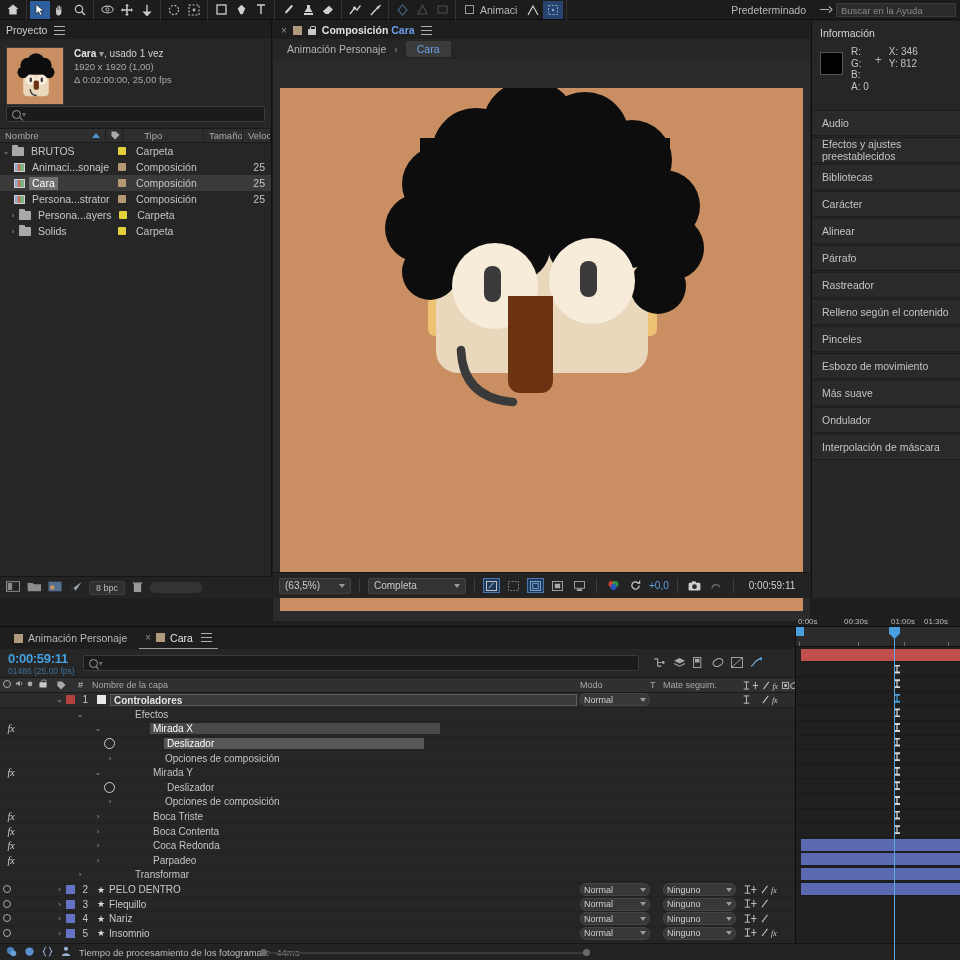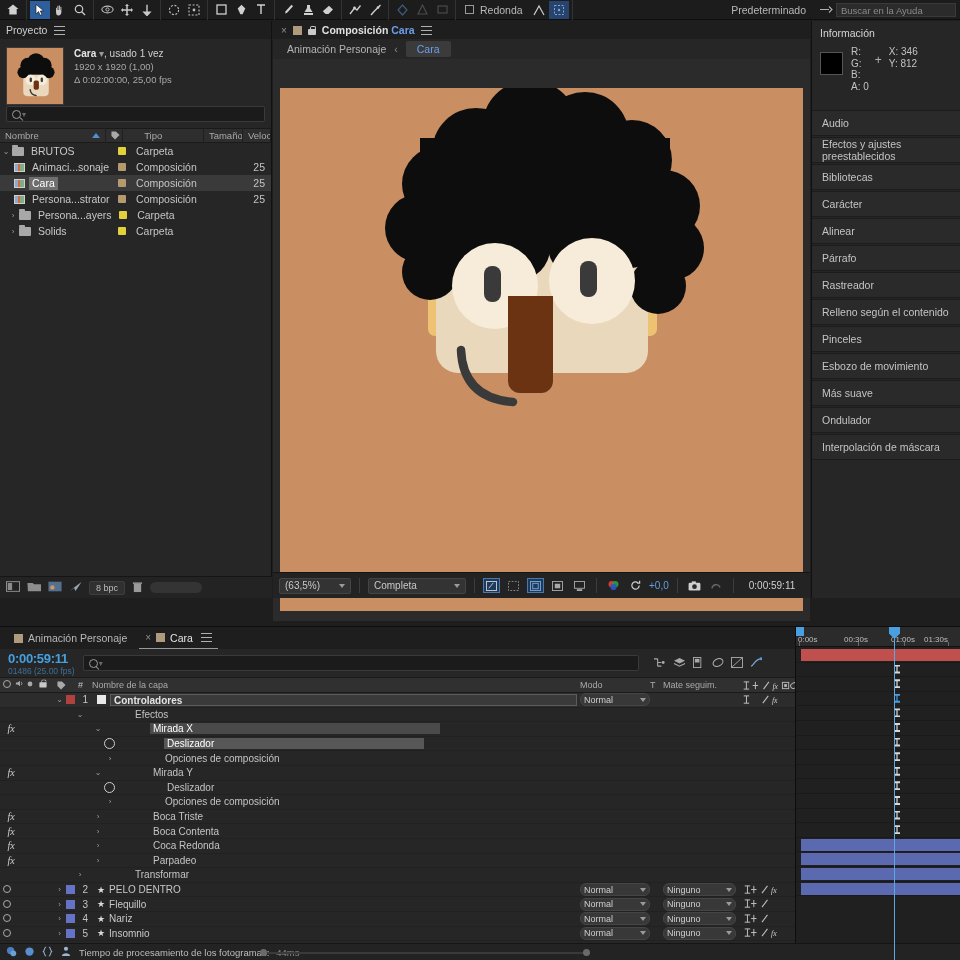--- a/index.html
+++ b/index.html
@@ -211,21 +211,21 @@
   .eval{width:115px;color:#5f9fe0;font-size:9.5px;}
   .estop{width:11px;height:11px;border:1.3px solid #cfcfcf;border-radius:50%;
      margin-right:3px;flex:none;}
   .eat{width:40px;color:#9a9a9a;font-size:10px;}
 
   
   .tracks{position:absolute;left:795px;top:0;width:165px;bottom:0;background:#202020;
      border-left:1px solid #0d0d0d;}
   .ruler{height:20px;background:#2b2b2b;position:relative;
      border-bottom:1px solid #111;}
-  .rtick{position:absolute;bottom:2px;font-size:8px;color:#bdbdbd;}
+  .rtick{position:absolute;bottom:20px;font-size:8px;color:#bdbdbd;}
   .rmark{position:absolute;bottom:0;width:1px;height:4px;background:#6a6a6a;}
   .trk-rows{position:absolute;left:0;top:0;right:0;bottom:0;}
   .trk{height:14.6px;border-bottom:1px solid #1a1a1a;position:relative;}
   .bar-red{position:absolute;left:5px;right:0;top:1px;height:12px;background:#c0504d;}
   .bar-blue{position:absolute;left:5px;right:0;top:1px;height:12px;background:#5b6ab0;}
   .kf{position:absolute;width:6px;height:9px;left:-3px;
      background:#d8d8d8;clip-path:polygon(0 0,100% 0,100% 22%,60% 22%,60% 78%,100% 78%,100% 100%,0 100%,0 78%,40% 78%,40% 22%,0 22%);}
   .playhead{position:absolute;top:0;bottom:0;width:1px;background:#5aa9e6;z-index:5;}
   .ph-knob{position:absolute;top:0;left:-5px;width:11px;height:12px;background:#4a9fe0;
      clip-path:polygon(0 0,100% 0,100% 55%,50% 100%,0 55%);}
@@ -363,21 +363,21 @@
           </svg>
       </div>
       <div class="tb-ico">
         <svg width="11" height="11" viewBox="0 0 11 11">
             <rect x="1" y="2" width="9" height="7" fill="none" stroke="#4a4a4a" stroke-width="1.2"></rect>
           </svg>
       </div>
     </div>
     <div class="tb-grp">
       <div class="tb-chk"></div>
-      <div class="tb-txt">Redonda</div>
+      <div class="tb-txt">Animaci</div>
       <div class="tb-ico">
         <svg width="12" height="12" viewBox="0 0 12 12">
             <path d="M1 11 L6 2 L11 11" stroke="#cfcfcf" stroke-width="1.2" fill="none"></path>
           </svg>
       </div>
       <div class="tb-ico act">
         <svg width="12" height="12" viewBox="0 0 12 12">
             <rect x="1.5" y="1.5" width="9" height="9" fill="none" stroke="#7aa8d8" stroke-width="1" stroke-dasharray="2 1.5"></rect>
             <circle cx="6" cy="6" r="1.2" fill="#7aa8d8"></circle>
           </svg>

